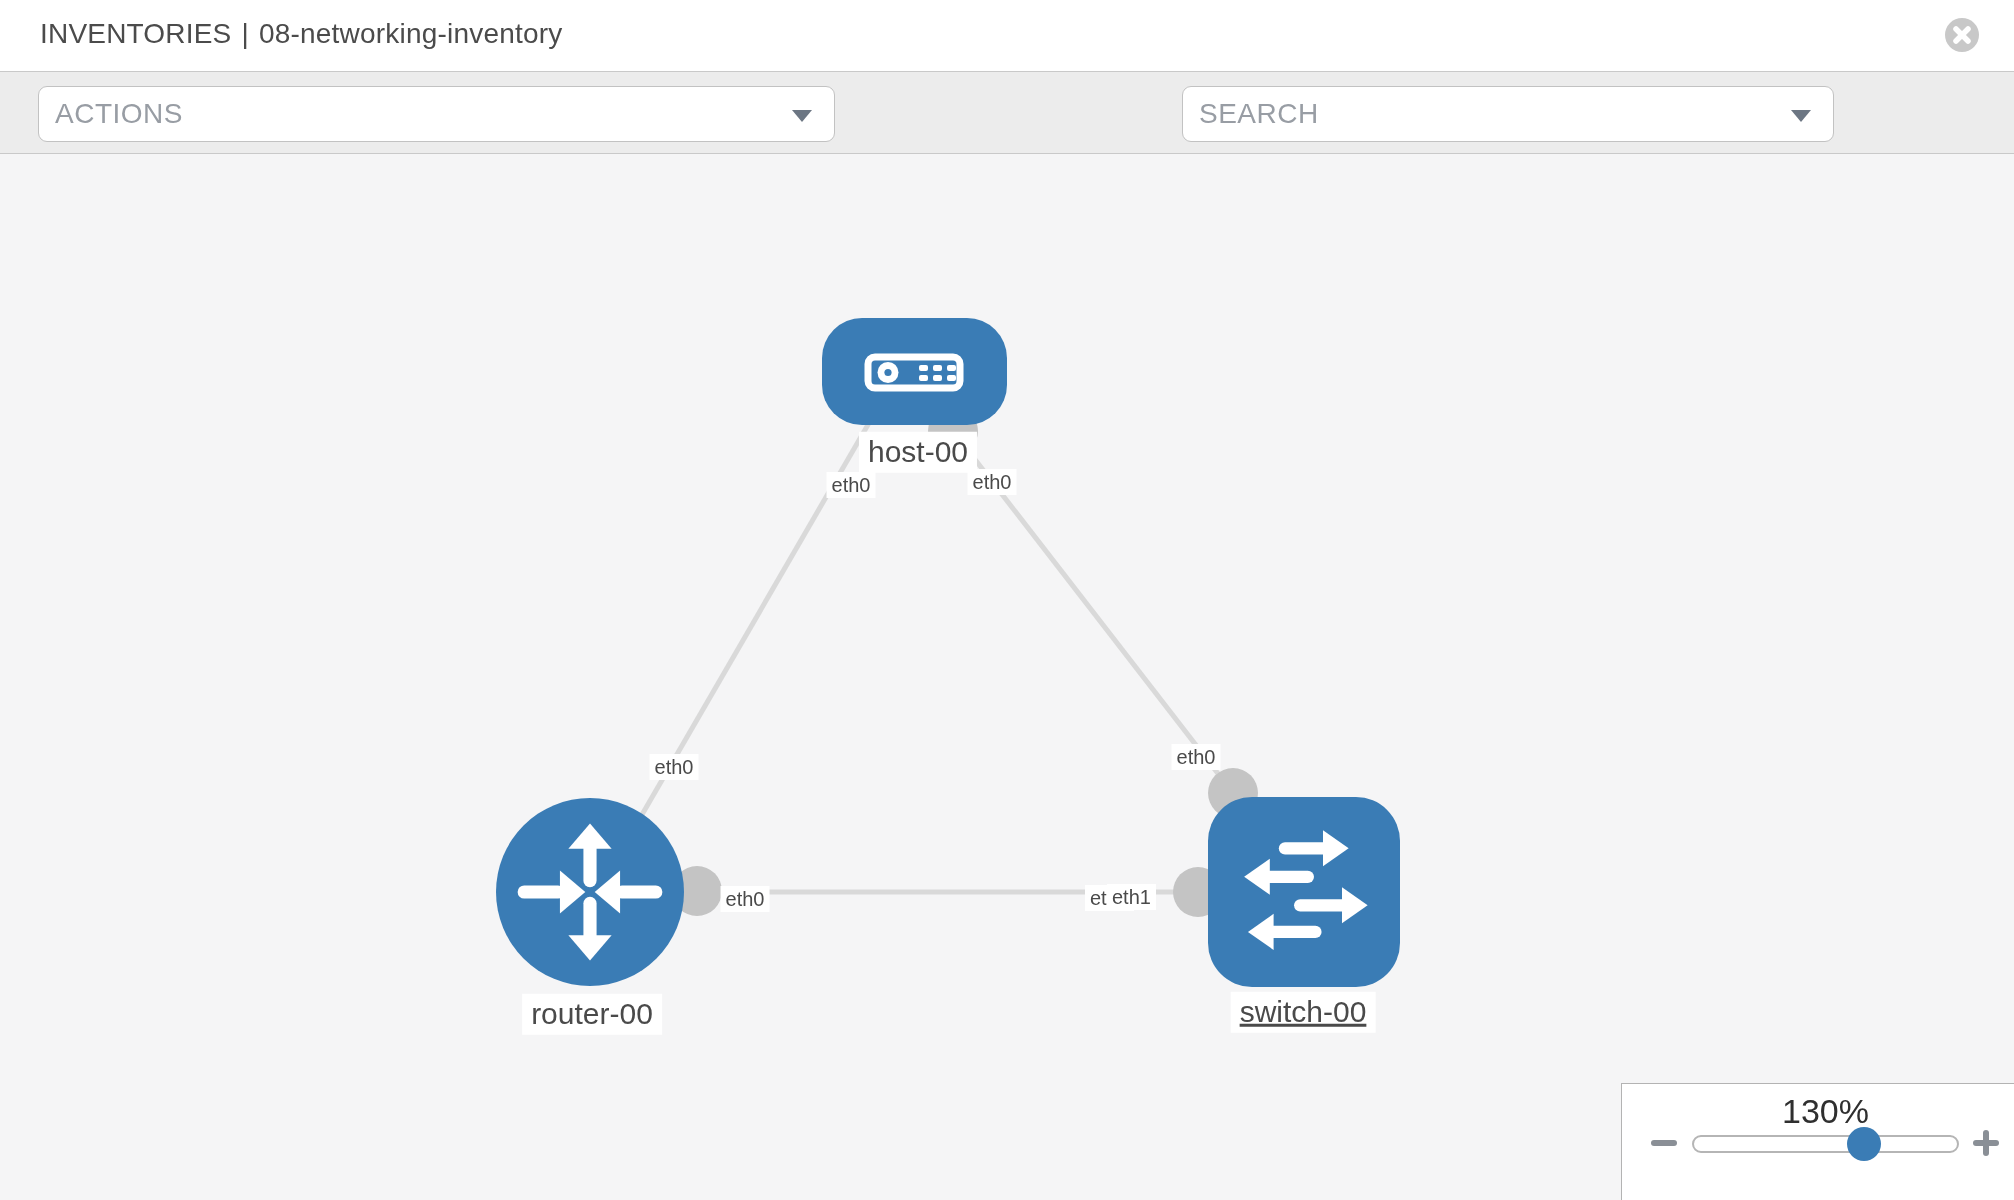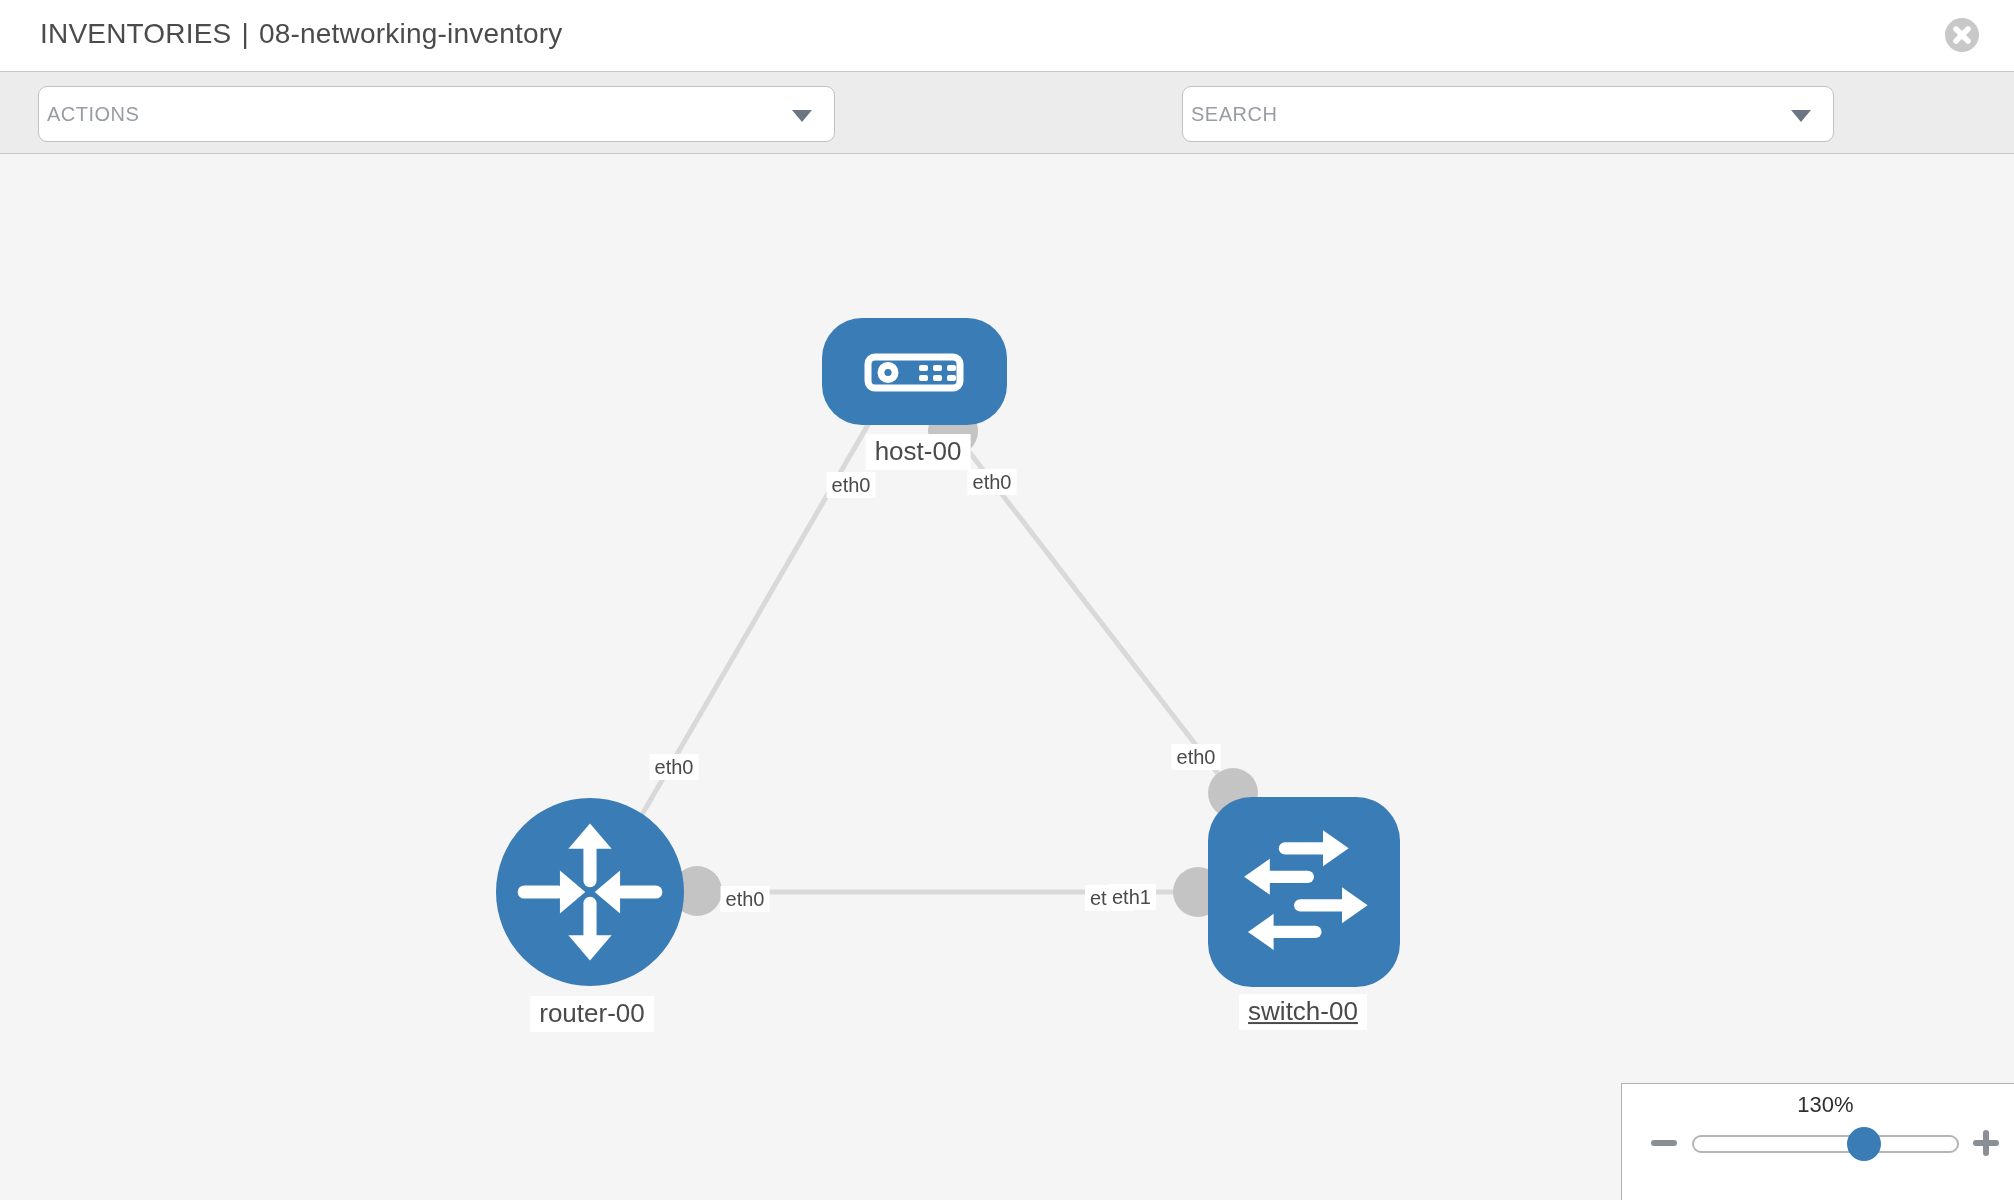--- a/index.html
+++ b/index.html
@@ -12,21 +12,21 @@
   .breadcrumb { position:absolute; left:40px; top:18px; font-size:28px; font-weight:700; color:#4b4b4b; letter-spacing:.2px; }
   .breadcrumb span { font-weight:400; }
   .breadcrumb .sep { margin:0 10px; color:#4b4b4b; }
   .close-btn { position:absolute; left:1944px; top:17px; width:36px; height:36px; cursor:pointer; }
 
   
   .toolbar { position:absolute; left:0; top:71px; width:2014px; height:83px; background:#ececec;
              border-top:1px solid #c9c9c9; border-bottom:1px solid #c9c9c9; }
   .select { position:absolute; top:14px; height:56px; background:#ffffff; border:1px solid #c2c2c2;
             border-radius:9px; display:flex; align-items:center; cursor:pointer; }
-  .select .sel-text { padding-left:8px; font-size:20px; color:#989da4; letter-spacing:.5px; }
+  .select .sel-text { padding-left:16px; font-size:28px; color:#989da4; letter-spacing:.5px; }
   .select .caret { position:absolute; right:22px; top:23px; width:0; height:0;
                    border-left:10px solid transparent; border-right:10px solid transparent;
                    border-top:12px solid #6c7683; }
   .select.actions { left:38px; width:797px; }
   .select.search  { left:1182px; width:652px; }
   .tool-icon { position:absolute; top:97px; width:36px; height:36px; cursor:pointer; }
   .tool-icon.wrench { left:1047px; }
   .tool-icon.key    { left:1116px; }
 
   
@@ -34,28 +34,28 @@
   svg.net { position:absolute; left:0; top:0; }
 
   .node { position:absolute; background:#3a7cb5; z-index:3; cursor:pointer; }
   .node.host   { left:822px; top:164px; width:185px; height:107px; border-radius:40px; }
   .node.router { left:496px; top:644px; width:188px; height:188px; border-radius:50%; }
   .node.switch { left:1208px; top:643px; width:192px; height:190px; border-radius:44px; }
   .node svg { position:absolute; left:0; top:0; width:100%; height:100%; }
 
   .chip { position:absolute; background:#ffffff; color:#4a4a4a; white-space:nowrap; z-index:4; }
   .chip.if { font-size:20px; padding:2px 5px; line-height:1.1;margin-top:16px; }
-  .chip.node-label { font-size:26px; padding:3px 9px; line-height:1.15; }
+  .chip.node-label { font-size:30px; padding:3px 9px; line-height:1.15; }
   .chip.centered { transform:translate(-50%,-50%); }
 
   
   .zoom-panel { position:absolute; left:1621px; top:929px; width:394px; height:118px;
                 background:#ffffff; border:1px solid #b3b3b3; z-index:6; }
   .zoom-label { position:absolute; left:70px; top:8px; width:267px; text-align:center;
-                font-size:22px; color:#2f2f2f; }
+                font-size:34px; color:#2f2f2f; }
   .zoom-minus { position:absolute; left:29px; top:56px; width:26px; height:6px; border-radius:3px;
                 background:#8a8f96; cursor:pointer; }
   .zoom-track { position:absolute; left:70px; top:51px; width:267px; height:18px; background:#fff;
                 border:2px solid #b5b5b5; border-radius:10px; cursor:pointer; }
   .zoom-handle { position:absolute; left:225px; top:43px; width:34px; height:34px; border-radius:50%;
                  background:#3a7cb5; cursor:grab; }
   .zoom-plus { position:absolute; left:351px; top:46px; width:26px; height:26px; cursor:pointer; }
   .zoom-plus .h { position:absolute; left:0; top:10px; width:26px; height:6px; border-radius:3px; background:#8a8f96; }
   .zoom-plus .v { position:absolute; left:10px; top:0; width:6px; height:26px; border-radius:3px; background:#8a8f96; }
 </style>

